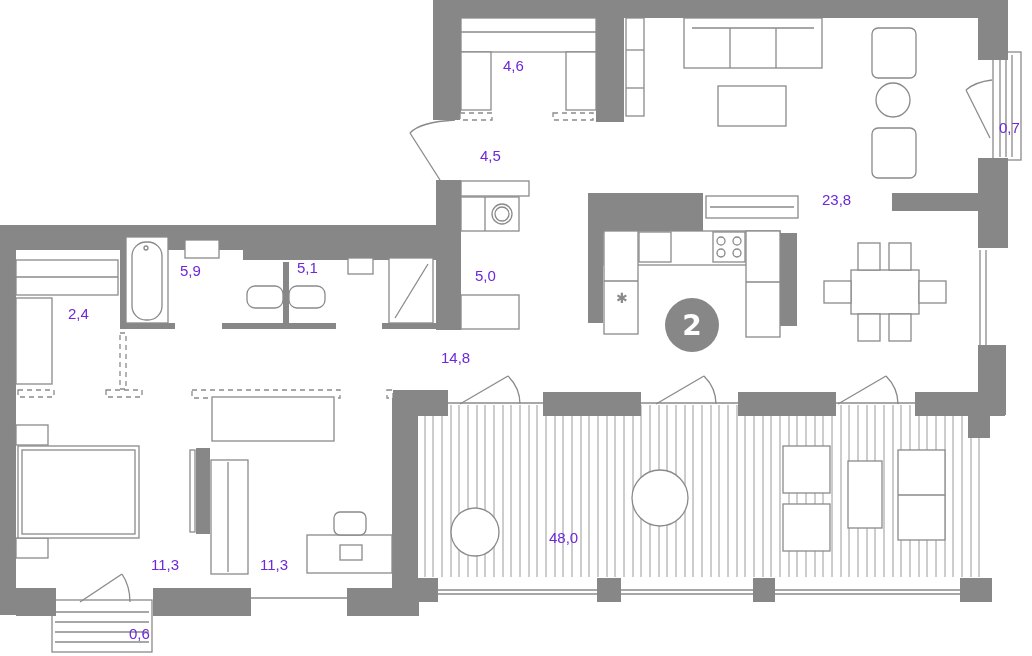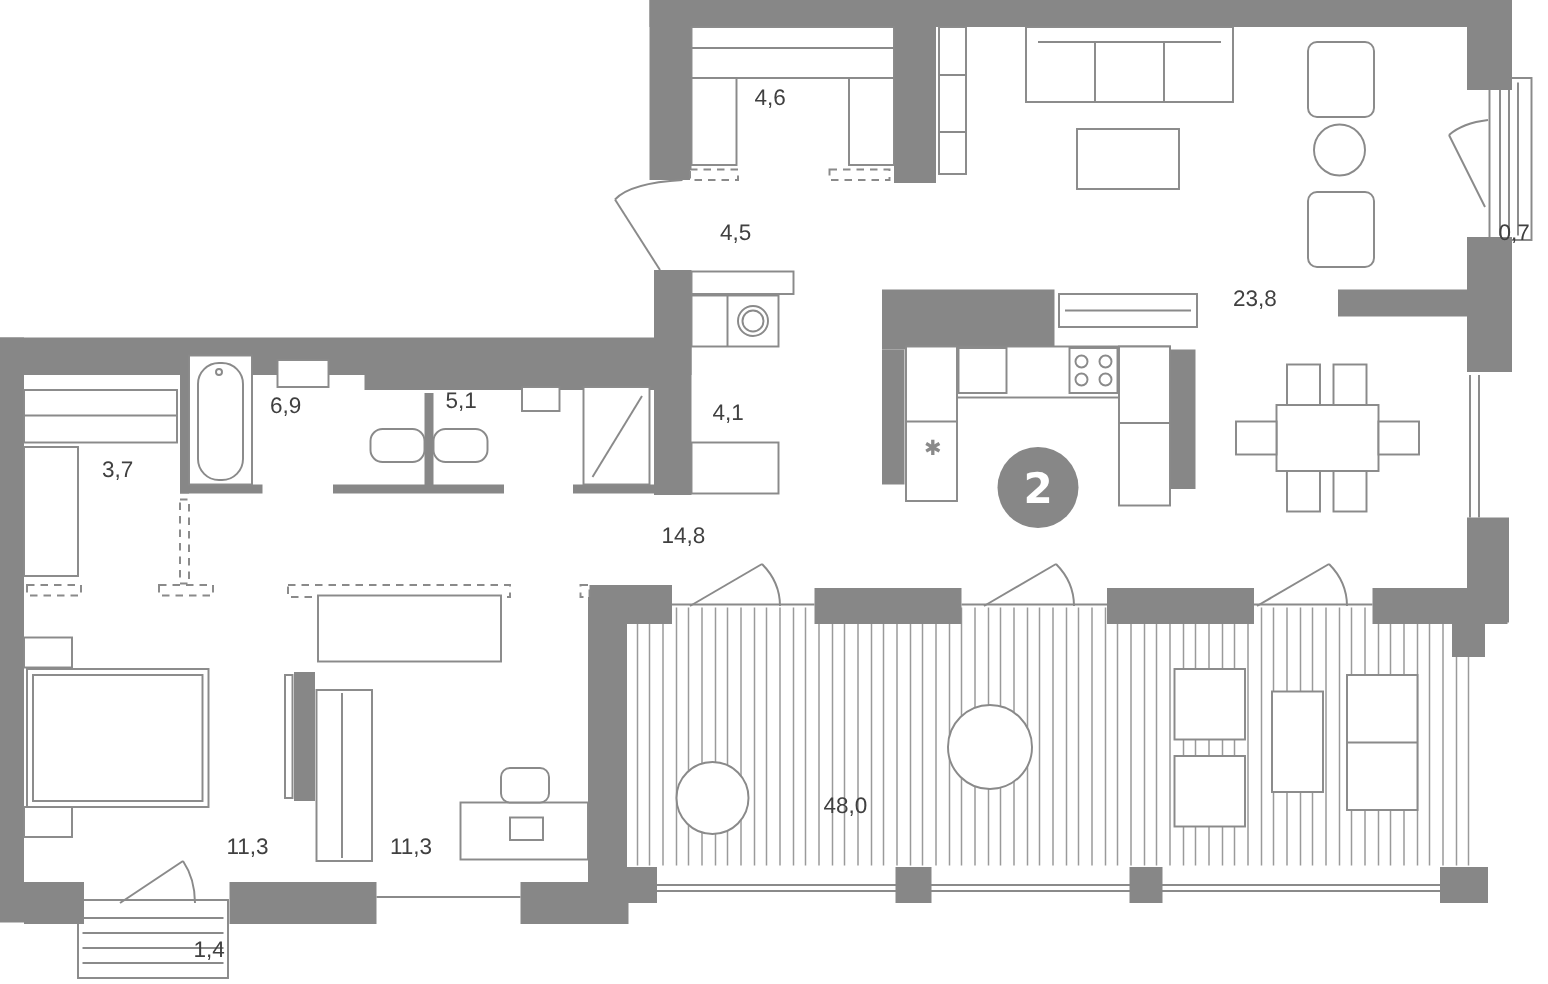--- a/index.html
+++ b/index.html
@@ -3,21 +3,21 @@
   <meta charset="utf-8">
   <style>
     html, body { margin: 0; padding: 0; background: #ffffff; }
     body { width: 1032px; height: 656px; overflow: hidden; position: relative; font-family: "Liberation Sans", sans-serif; }
     #plan { position: absolute; left: 0; top: 0; width: 1032px; height: 656px; }
     .wall { fill: #878787; }
     .f { fill: #ffffff; stroke: #8a8a8a; stroke-width: 1.3; }
     .fl { fill: none; stroke: #8a8a8a; stroke-width: 1.3; }
     .fd { fill: #ffffff; stroke: #8a8a8a; stroke-width: 1.3; stroke-dasharray: 5 4; }
     .deck { stroke: #9a9a9a; stroke-width: 1; }
-    .lbl { position: absolute; font-size: 15px; color: #404040; white-space: nowrap; line-height: 1; }
+    .lbl { position: absolute; font-size: 15px; color: #6d28d9; white-space: nowrap; line-height: 1; }
     .badge { position: absolute; left: 665px; top: 298px; width: 54px; height: 54px; border-radius: 50%; background: #878787; color: #ffffff; font-weight: bold; font-size: 28px; display: flex; align-items: center; justify-content: center; font-family: "DejaVu Sans", sans-serif; }
   </style>
 </head>
 <body>
 
 <svg id="plan" viewBox="0 0 1032 656" xmlns="http://www.w3.org/2000/svg">
 
   <g>
     <rect x="418" y="405" width="572" height="172" fill="#ffffff"></rect>
     <g class="deck">
@@ -266,25 +266,25 @@
     <rect x="783" y="446" width="47" height="47" class="f"></rect>
     <rect x="783" y="504" width="47" height="47" class="f"></rect>
     <rect x="848" y="461" width="34" height="67" class="f"></rect>
     <rect x="898" y="450" width="47" height="90" class="f"></rect>
     <line x1="898" y1="495" x2="945" y2="495" class="fl"></line>
   </g>
 </svg>
 
 <div class="lbl" style="left:503px;top:58px">4,6</div>
 <div class="lbl" style="left:480px;top:148px">4,5</div>
-<div class="lbl" style="left:180px;top:263px">6,9</div>
+<div class="lbl" style="left:180px;top:263px">5,9</div>
 <div class="lbl" style="left:297px;top:260px">5,1</div>
-<div class="lbl" style="left:475px;top:268px">4,1</div>
-<div class="lbl" style="left:68px;top:306px">3,7</div>
+<div class="lbl" style="left:475px;top:268px">5,0</div>
+<div class="lbl" style="left:68px;top:306px">2,4</div>
 <div class="lbl" style="left:441px;top:350px">14,8</div>
 <div class="lbl" style="left:822px;top:192px">23,8</div>
-<div class="lbl" style="left:999px;top:148px">0,7</div>
+<div class="lbl" style="left:999px;top:120px">0,7</div>
 <div class="lbl" style="left:151px;top:557px">11,3</div>
 <div class="lbl" style="left:260px;top:557px">11,3</div>
 <div class="lbl" style="left:549px;top:530px">48,0</div>
-<div class="lbl" style="left:129px;top:626px">1,4</div>
+<div class="lbl" style="left:129px;top:626px">0,6</div>
 
 <div class="badge">2</div>
 
 </body></html>

